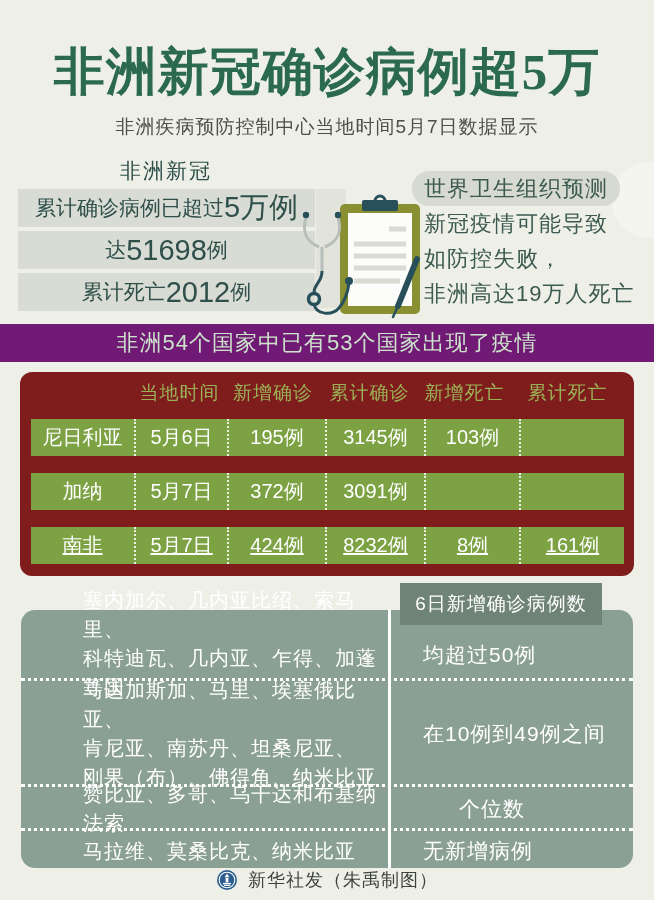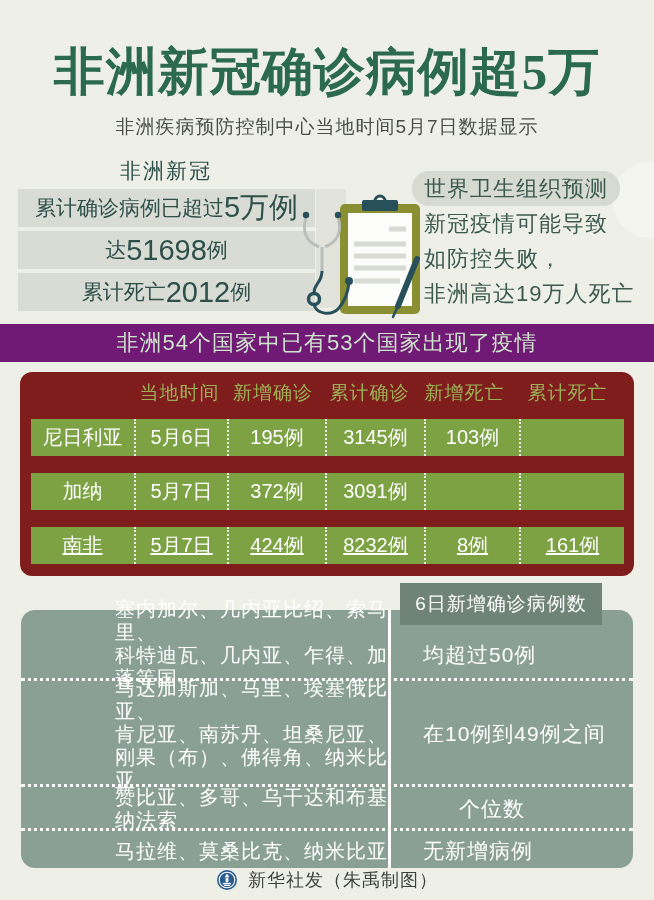--- a/index.html
+++ b/index.html
@@ -62,21 +62,21 @@
   
   .cat-label{
     position:absolute;left:400px;top:583px;width:202px;height:42px;background:#6f8477;
     display:flex;align-items:center;justify-content:center;color:#fff;font-size:19px;letter-spacing:1px;z-index:3;
   }
   .sage-panel{position:absolute;left:21px;top:610px;width:612px;height:258px;background:#8ba094;border-radius:14px;color:#fff;}
   .divider-v{position:absolute;left:367px;top:0;bottom:0;width:3px;background:#fff;}
   .cat-row{position:absolute;left:0;width:612px;display:flex;}
   .cat-row.bordered{border-top:3px dotted #fff;}
   .cr0{top:0;height:68px;} .cr1{top:68px;height:106px;} .cr2{top:174px;height:44px;gap:36px;} .cr3{top:218px;height:40px;}
-  .cat-left{width:367px;padding-left:94px;box-sizing:border-box;display:flex;flex-direction:column;justify-content:center;font-size:20px;line-height:23px;letter-spacing:1px;}
+  .cat-left{width:367px;padding-left:62px;box-sizing:border-box;display:flex;flex-direction:column;justify-content:center;font-size:20px;line-height:29px;letter-spacing:1px;}
   .cat-right{flex:1;display:flex;align-items:center;padding-left:35px;font-size:21px;letter-spacing:1px;}
   .cr0 .cat-right{padding-top:22px;box-sizing:border-box;}
 
   
   .footer{position:absolute;left:0;top:868px;width:654px;display:flex;align-items:center;justify-content:center;gap:10px;}
   .footer .credit{font-size:18px;color:#3e423c;letter-spacing:1px;}
 
   svg{display:block;}
 </style>
 </head>

